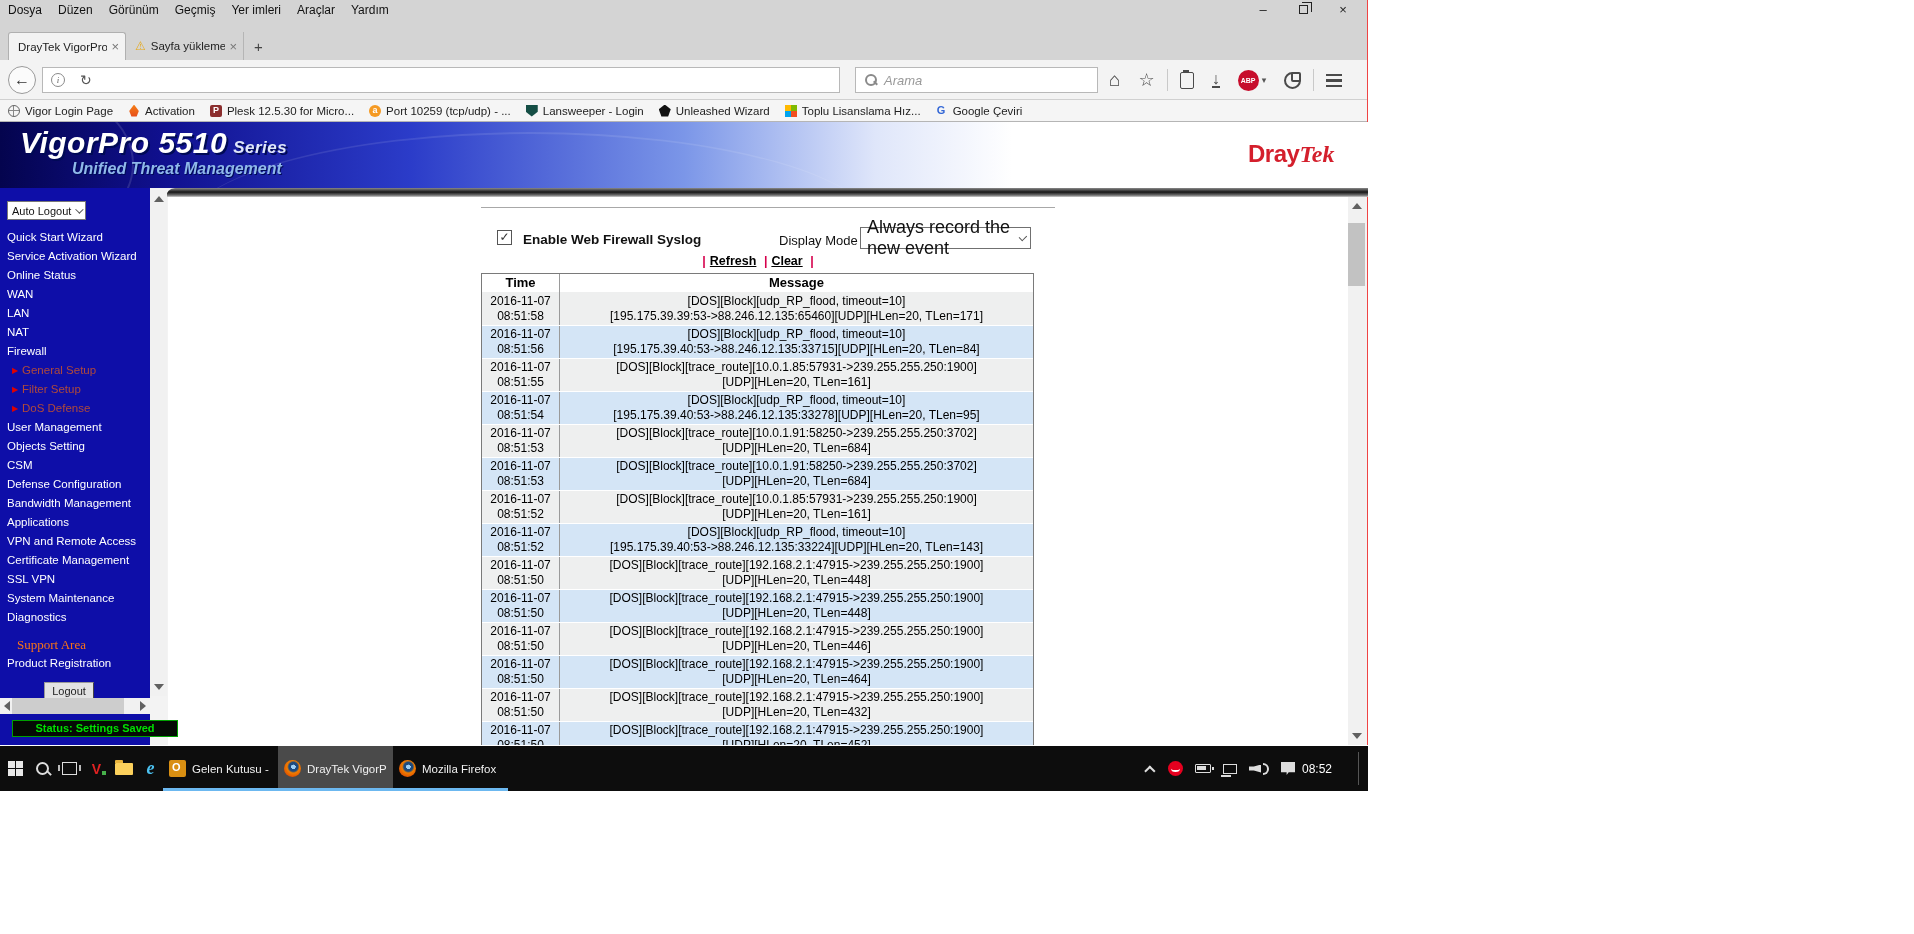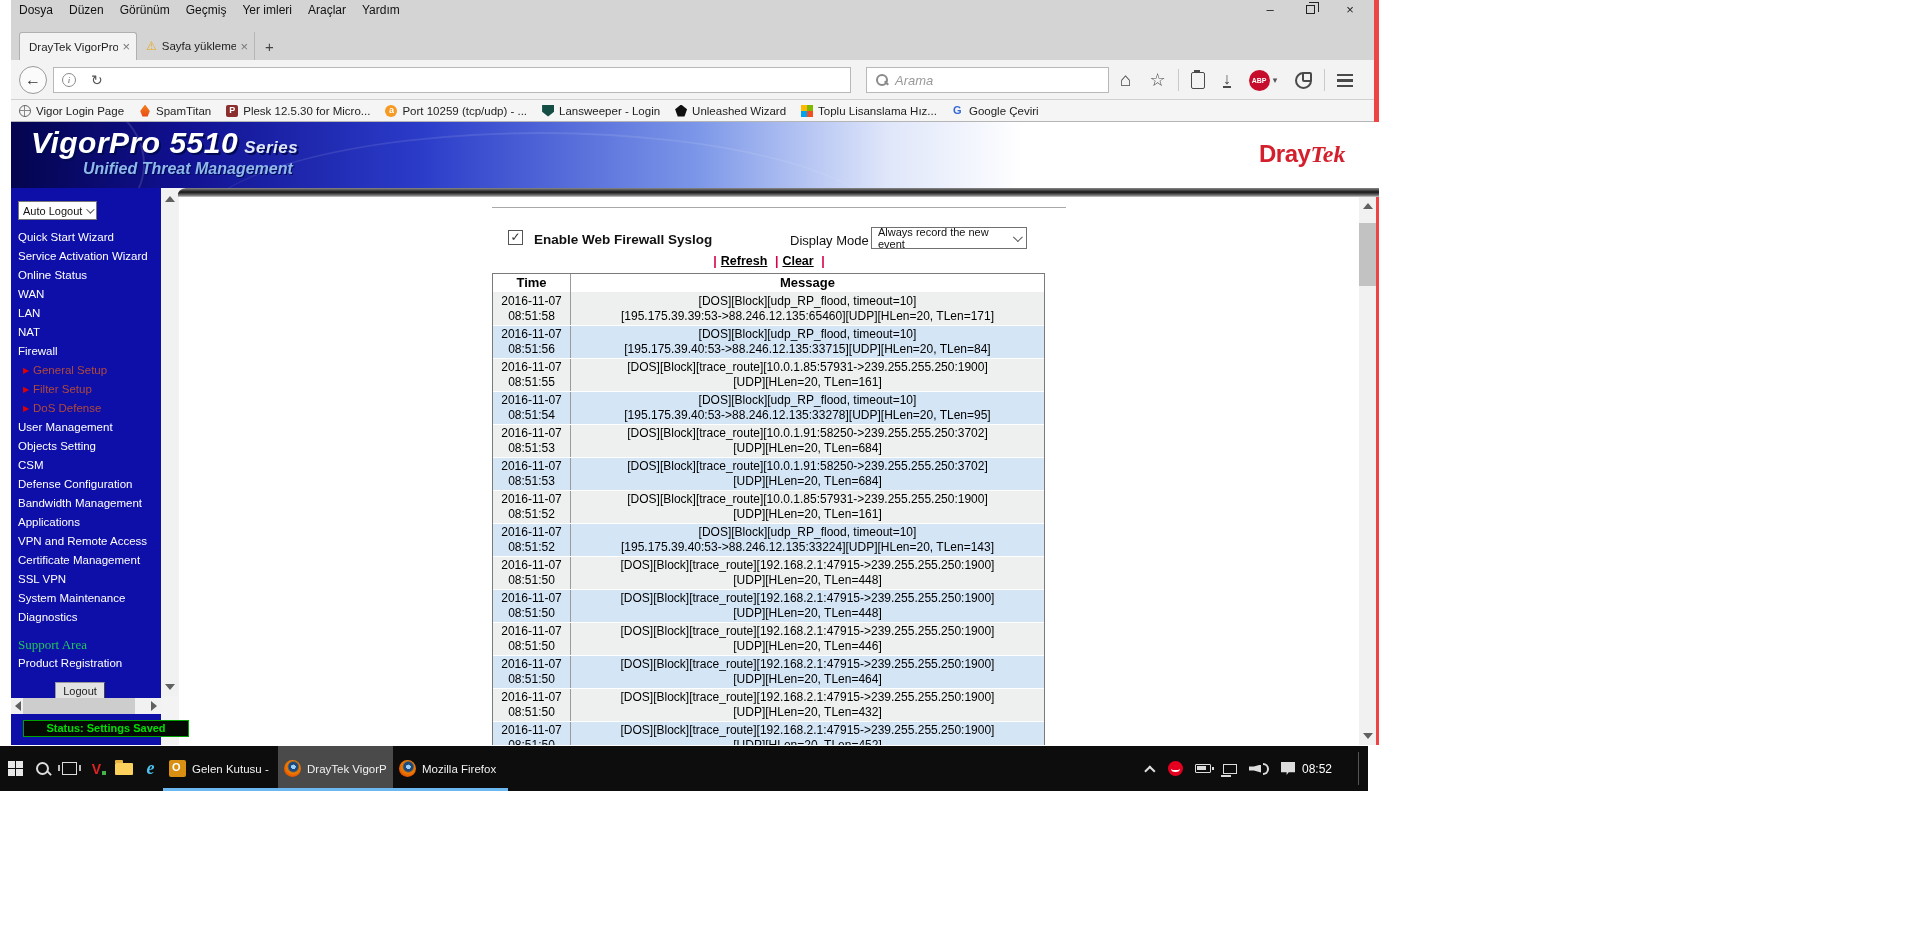--- a/index.html
+++ b/index.html
@@ -1,21 +1,21 @@
 <!DOCTYPE html>
 <html><head>
 <meta charset="utf-8">
 <style>
   * { margin:0; padding:0; box-sizing:border-box; }
   html,body { background:#fff; }
   body { font-family:"Liberation Sans", sans-serif; }
   .canvas { position:relative; width:1914px; height:934px; background:#fff; overflow:hidden; }
 
   
-  .browser { position:absolute; left:11px; top:0; width:1368px; height:745px; background:#f3f3f3; border-right:5px solid #ef4444; }
+  .browser { position:absolute; left:0; top:0; width:1368px; height:745px; background:#f3f3f3; border-right:1px solid #ef4444; }
   .menubar { position:absolute; left:0; top:0; width:100%; height:20px; background:#d4d4d4; display:flex; align-items:center; }
   .menus { display:flex; }
   .menu-item { font-size:12px; color:#111; padding:2px 8px; cursor:default; }
   .wincontrols { position:absolute; right:4px; top:0; height:20px; display:flex; align-items:center; }
   .winbtn { width:40px; text-align:center; color:#222; font-size:13px; line-height:18px; }
   .winbtn.restore { position:relative; }
   .restore-glyph { display:inline-block; width:9px; height:9px; border:1px solid #222; position:relative; background:#d4d4d4; }
   .restore-glyph::before { content:""; position:absolute; left:2px; top:-4px; width:9px; height:9px; border:1px solid #222; border-left:none; border-bottom:none; }
 
   .tabstrip { position:absolute; left:0; top:20px; width:100%; height:40px; background:#d4d4d4; display:flex; align-items:flex-end; }
@@ -82,21 +82,21 @@
   .paneborder { position:absolute; left:166px; top:188px; width:1202px; height:9px; background:linear-gradient(180deg,#8a8a8a,#161616 45%,#6f6f6f 80%,#cfcfcf); border-top-left-radius:12px; }
 
   
   .sidebar { position:absolute; left:0; top:188px; width:150px; height:557px; background:#0e0ea8; }
   .auto-logout { position:absolute; left:7px; top:13px; width:79px; height:19px; background:#fff; border:1px solid #777; font-size:11px; color:#111; display:flex; align-items:center; padding:0 4px; }
   .auto-logout .chev { margin-left:auto; width:6px; height:6px; border-right:1.5px solid #555; border-bottom:1.5px solid #555; transform:rotate(45deg) translateY(-2px); }
   .navlist { position:absolute; left:0; top:40px; width:150px; }
   .nav-item { display:block; line-height:19px; font-size:11.5px; color:#fff; padding-left:7px; white-space:nowrap; }
   .nav-item[data-type="sub"] { color:#b04a3a; padding-left:22px; position:relative; }
   .nav-item[data-type="sub"]::before { content:"▶"; color:#e00000; font-size:8px; position:absolute; left:12px; top:0; }
-  .support-header { display:block; margin-top:8px; padding-left:7px; line-height:19px; font-family:"Liberation Serif", serif; font-size:13px; color:#22c55e; }
+  .support-header { display:block; margin-top:8px; padding-left:17px; line-height:19px; font-family:"Liberation Serif", serif; font-size:13px; color:#f97316; }
   .support-item { display:block; line-height:19px; font-size:11.5px; color:#fff; padding-left:7px; }
   .logout-btn { position:absolute; left:44px; top:494px; width:50px; height:18px; background:#e3e3e3; border:1px solid #999; border-style:outset; font-size:11px; color:#222; text-align:center; line-height:16px; }
   .status-badge { position:absolute; left:12px; top:720px; width:166px; height:17px; background:#050a05; border:1px solid #00a000; color:#00e000; font-weight:bold; font-size:11px; text-align:center; line-height:15px; z-index:5; }
 
   
   .side-vscroll { position:absolute; left:150px; top:190px; width:17px; height:506px; background:#f1f1f1; }
   .side-hscroll { position:absolute; left:0; top:698px; width:150px; height:16px; background:#f1f1f1; z-index:4; }
   .sb-arrow { position:absolute; width:0; height:0; }
   .arr-up { left:4px; top:6px; border-left:5px solid transparent; border-right:5px solid transparent; border-bottom:6px solid #606060; }
   .arr-down { left:4px; bottom:6px; border-left:5px solid transparent; border-right:5px solid transparent; border-top:6px solid #606060; }
@@ -105,21 +105,21 @@
   .hthumb { position:absolute; left:12px; top:0; width:112px; height:16px; background:#cdcdcd; }
   .main-vscroll { position:absolute; left:1348px; top:197px; width:17px; height:548px; background:#f1f1f1; }
   .main-vscroll .vthumb { position:absolute; left:0; top:26px; width:17px; height:63px; background:#c2c2c2; }
 
   
   .main { position:absolute; left:168px; top:197px; width:1180px; height:548px; background:#fff; overflow:hidden; }
   .top-rule { position:absolute; left:313px; top:10px; width:574px; height:1px; background:#a8a8a8; }
   .checkbox { position:absolute; left:329px; top:33px; width:15px; height:15px; border:1px solid #555; background:#fff; color:#333; font-size:12px; line-height:13px; text-align:center; }
   .enable-label { position:absolute; left:355px; top:35px; font-size:13.5px; font-weight:bold; color:#111; }
   .dm-label { position:absolute; left:611px; top:36px; font-size:13px; color:#111; }
-  .dm-select { position:absolute; left:692px; top:30px; width:156px; height:22px; background:#fff; border:1px solid #707070; font-size:11px; color:#111; display:flex; align-items:center; padding:0 6px; }
+  .dm-select { position:absolute; left:692px; top:30px; width:171px; height:22px; background:#fff; border:1px solid #707070; font-size:18px; color:#111; display:flex; align-items:center; padding:0 6px; }
   .dm-select .chev { margin-left:auto; width:7px; height:7px; border-right:1.5px solid #555; border-bottom:1.5px solid #555; transform:rotate(45deg) translateY(-2px); }
   .log-links { position:absolute; left:313px; top:57px; width:554px; text-align:center; font-size:12.5px; }
   .pipe { color:#d6004c; font-weight:bold; padding:0 4px; }
   .loglink { color:#000; font-weight:bold; text-decoration:underline; }
   .logtable { position:absolute; left:313px; top:76px; width:553px; border:1px solid #7a7a7a; background:#b91c1c; }
   .lt-header { display:grid; grid-template-columns:78px 1fr; height:18px; background:#fff; }
   .lt-header > div { font-size:13px; font-weight:bold; color:#000; text-align:center; line-height:18px; }
   .lt-header .h-time { border-right:1px solid #9a9a9a; }
   .log-row { display:grid; grid-template-columns:78px 1fr; height:33px; }
   .log-row + .log-row { border-top:1px solid #fff; }
@@ -247,21 +247,21 @@
 
     <div class="bookmarksbar">
 
         <span class="bookmark">
           <span class="bm-ic" data-ic="globe-icon"></span>
           <span>Vigor Login Page</span>
         </span>
 
         <span class="bookmark">
           <span class="bm-ic" data-ic="flame-icon"></span>
-          <span>SpamTitan</span>
+          <span>Activation</span>
         </span>
 
         <span class="bookmark">
           <span class="bm-ic" data-ic="plesk-icon"></span>
           <span>Plesk 12.5.30 for Micro...</span>
         </span>
 
         <span class="bookmark">
           <span class="bm-ic" data-ic="port-icon"></span>
           <span>Port 10259 (tcp/udp) - ...</span>

